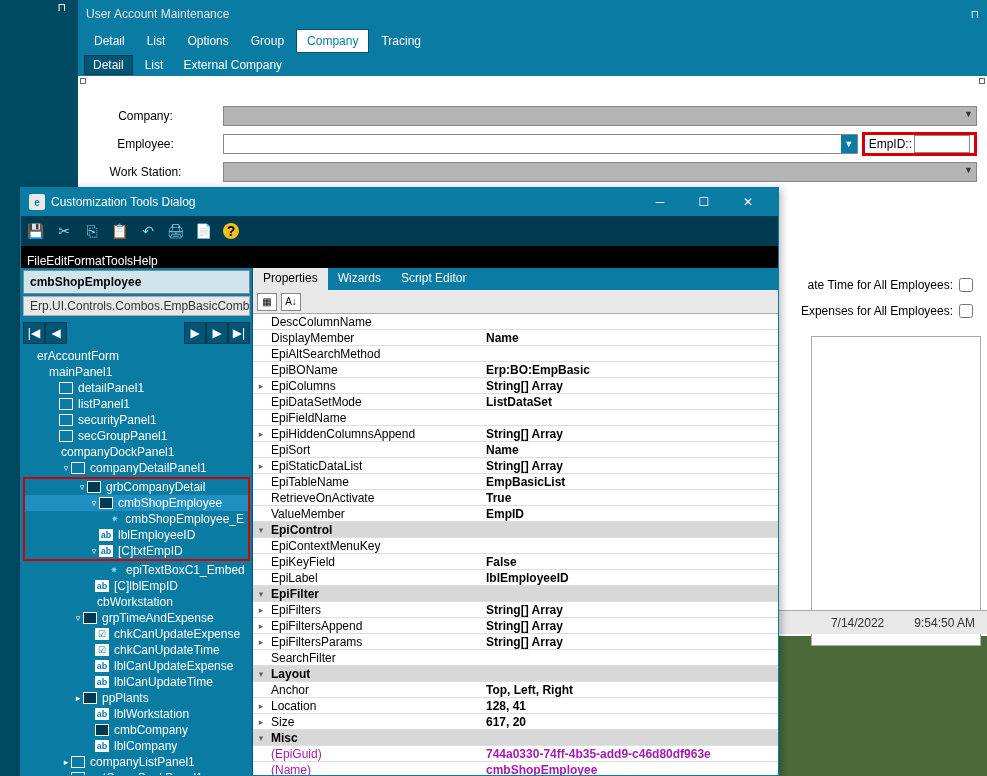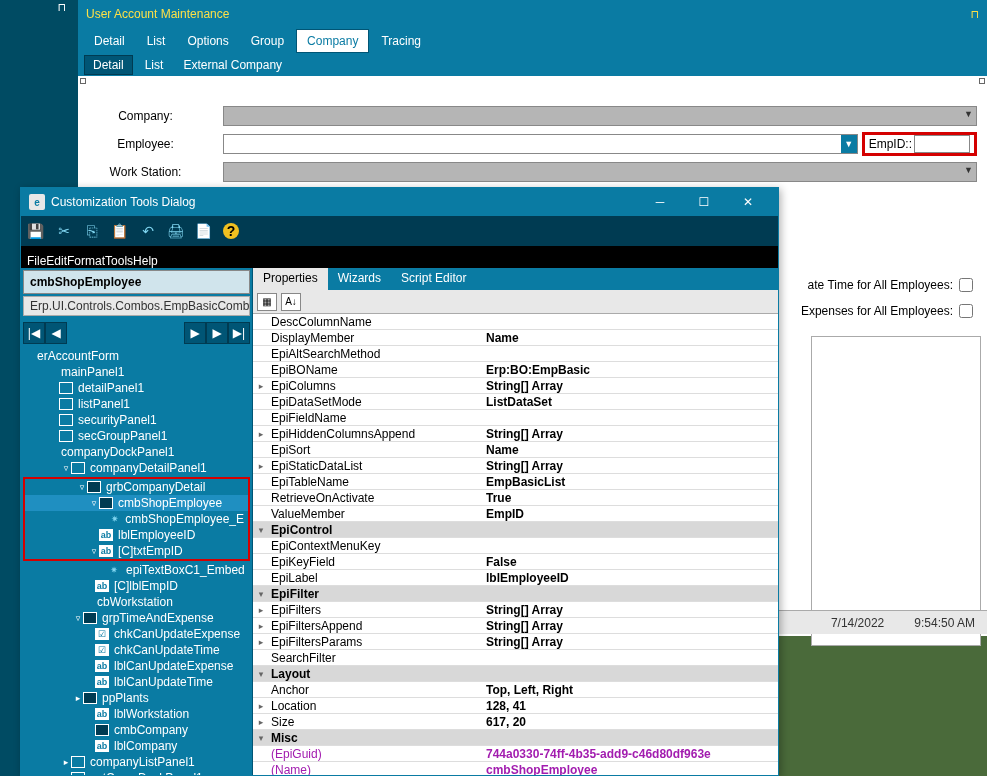--- a/index.html
+++ b/index.html
@@ -4,21 +4,21 @@
 <style>
 * { box-sizing: border-box; margin: 0; padding: 0; font-family: "Segoe UI", Tahoma, sans-serif; font-size: 12px; }
 body { width: 987px; height: 776px; background: #4a6a3a; position: relative; overflow: hidden; }
 
 
 .left-dark { position: absolute; left: 0; top: 0; width: 78px; height: 776px; background: #004b63; }
 .left-dark .pin { position: absolute; right: 12px; top: 1px; color: #fff; font-size: 11px; }
 
 
 .mainwin { position: absolute; left: 78px; top: 0; right: 0; background: #fff; }
-.titlebar { background: #0a7ba3; color: #fde047; height: 18px; padding: 14px 8px; display: flex; align-items: center; justify-content: space-between; }
+.titlebar { background: #0a7ba3; color: #e5e5e5; height: 18px; padding: 14px 8px; display: flex; align-items: center; justify-content: space-between; }
 .titlebar .pin2 { font-size: 11px; }
 
 .menutabs { background: #0a7ba3; height: 26px; display: flex; align-items: center; padding-left: 6px; gap: 2px; }
 .menutabs .tab { color: #fff; padding: 4px 10px; cursor: pointer; }
 .menutabs .tab.active { background: #fff; color: #0a7ba3; border: 1px solid #005575; }
 
 .subtabs { background: #0a7ba3; height: 22px; display: flex; align-items: center; padding-left: 6px; gap: 4px; }
 .subtabs .stab { color: #fff; padding: 2px 8px; cursor: pointer; }
 .subtabs .stab.active { background: #005575; color: #fff; border: 1px solid #003b52; }
 
@@ -76,21 +76,21 @@
 .ticon.group { background: #003b52; border: 1px solid #fff; }
 .ticon.field { background: #fff; color: #0a7ba3; border: 1px solid #fff; font-weight: bold; }
 .ticon.check { background: #fff; color: #0a7ba3; border: 1px solid #fff; }
 .ticon.cog { color: #7fd5f0; }
 .tnode.sel { background: #1f8fc1; }
 .tnode .txt { padding: 0 2px; text-align: center; }
 
 .redbox { border: 2px solid #d40000; margin: 1px 2px; }
 
 .ind1 { padding-left: 4px; }
-.ind2 { padding-left: 28px; }
+.ind2 { padding-left: 16px; }
 .ind3 { padding-left: 28px; }
 .ind4 { padding-left: 40px; }
 .ind5 { padding-left: 52px; }
 .ind6 { padding-left: 64px; }
 .ind7 { padding-left: 76px; }
 
 
 .propspanel { flex: 1; display: flex; flex-direction: column; background: #f0f0f0; }
 .proptabs { background: #0a7ba3; display: flex; height: 22px; }
 .proptabs .ptab { color: #fff; padding: 3px 10px; cursor: pointer; }

